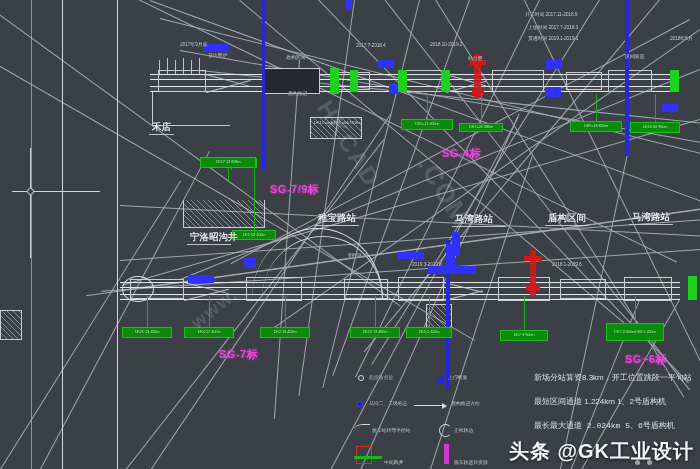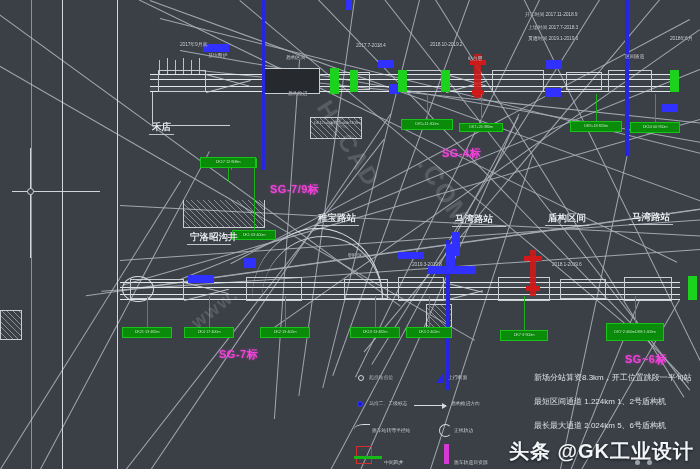--- a/index.html
+++ b/index.html
@@ -417,21 +417,21 @@
     <div class="lg-greenbar" style="left:2px; top:84px; width:28px; height:3px;"></div>
     <div class="cadtext tiny2" style="left:32px; top:88px;">中间风井</div>
 
     <div class="lg-magbar" style="left:92px; top:72px; width:5px; height:20px;"></div>
     <div class="cadtext tiny2" style="left:102px; top:88px;">跳车轨道目资源</div>
   </div>
 
   <div class="abs" style="left:534px; top:372px;">
     <div class="notes" style="left:0; top:0;">新场分站算资8.3km，开工位置跳段一平句站</div>
     <div class="notes" style="left:0; top:24px;">最短区间通道 1.224km   1、2号盾构机</div>
-    <div class="notes" style="left:0; top:48px;">最长最大通道 2.024km   5、6号盾构机</div>
+    <div class="notes" style="left:0; top:48px;font-family:Liberation Mono, monospace;">最长最大通道 2.024km   5、6号盾构机</div>
   </div>
 
   <div id="watermarks">
       <div class="wm" style="left: 188px; top: 298px; font-size: 18px; transform: rotate(-38deg);">www.</div>
       <div class="wm" style="left: 300px; top: 130px; font-size: 24px; transform: rotate(58deg);">HKCAD</div>
       <div class="wm" style="left: 406px; top: 176px; font-size: 26px; transform: rotate(58deg);">.COM</div>
     </div>
 
   <div class="noclick">
     <div class="cross-v" style="left:30px; top:148px; height:110px;"></div>

